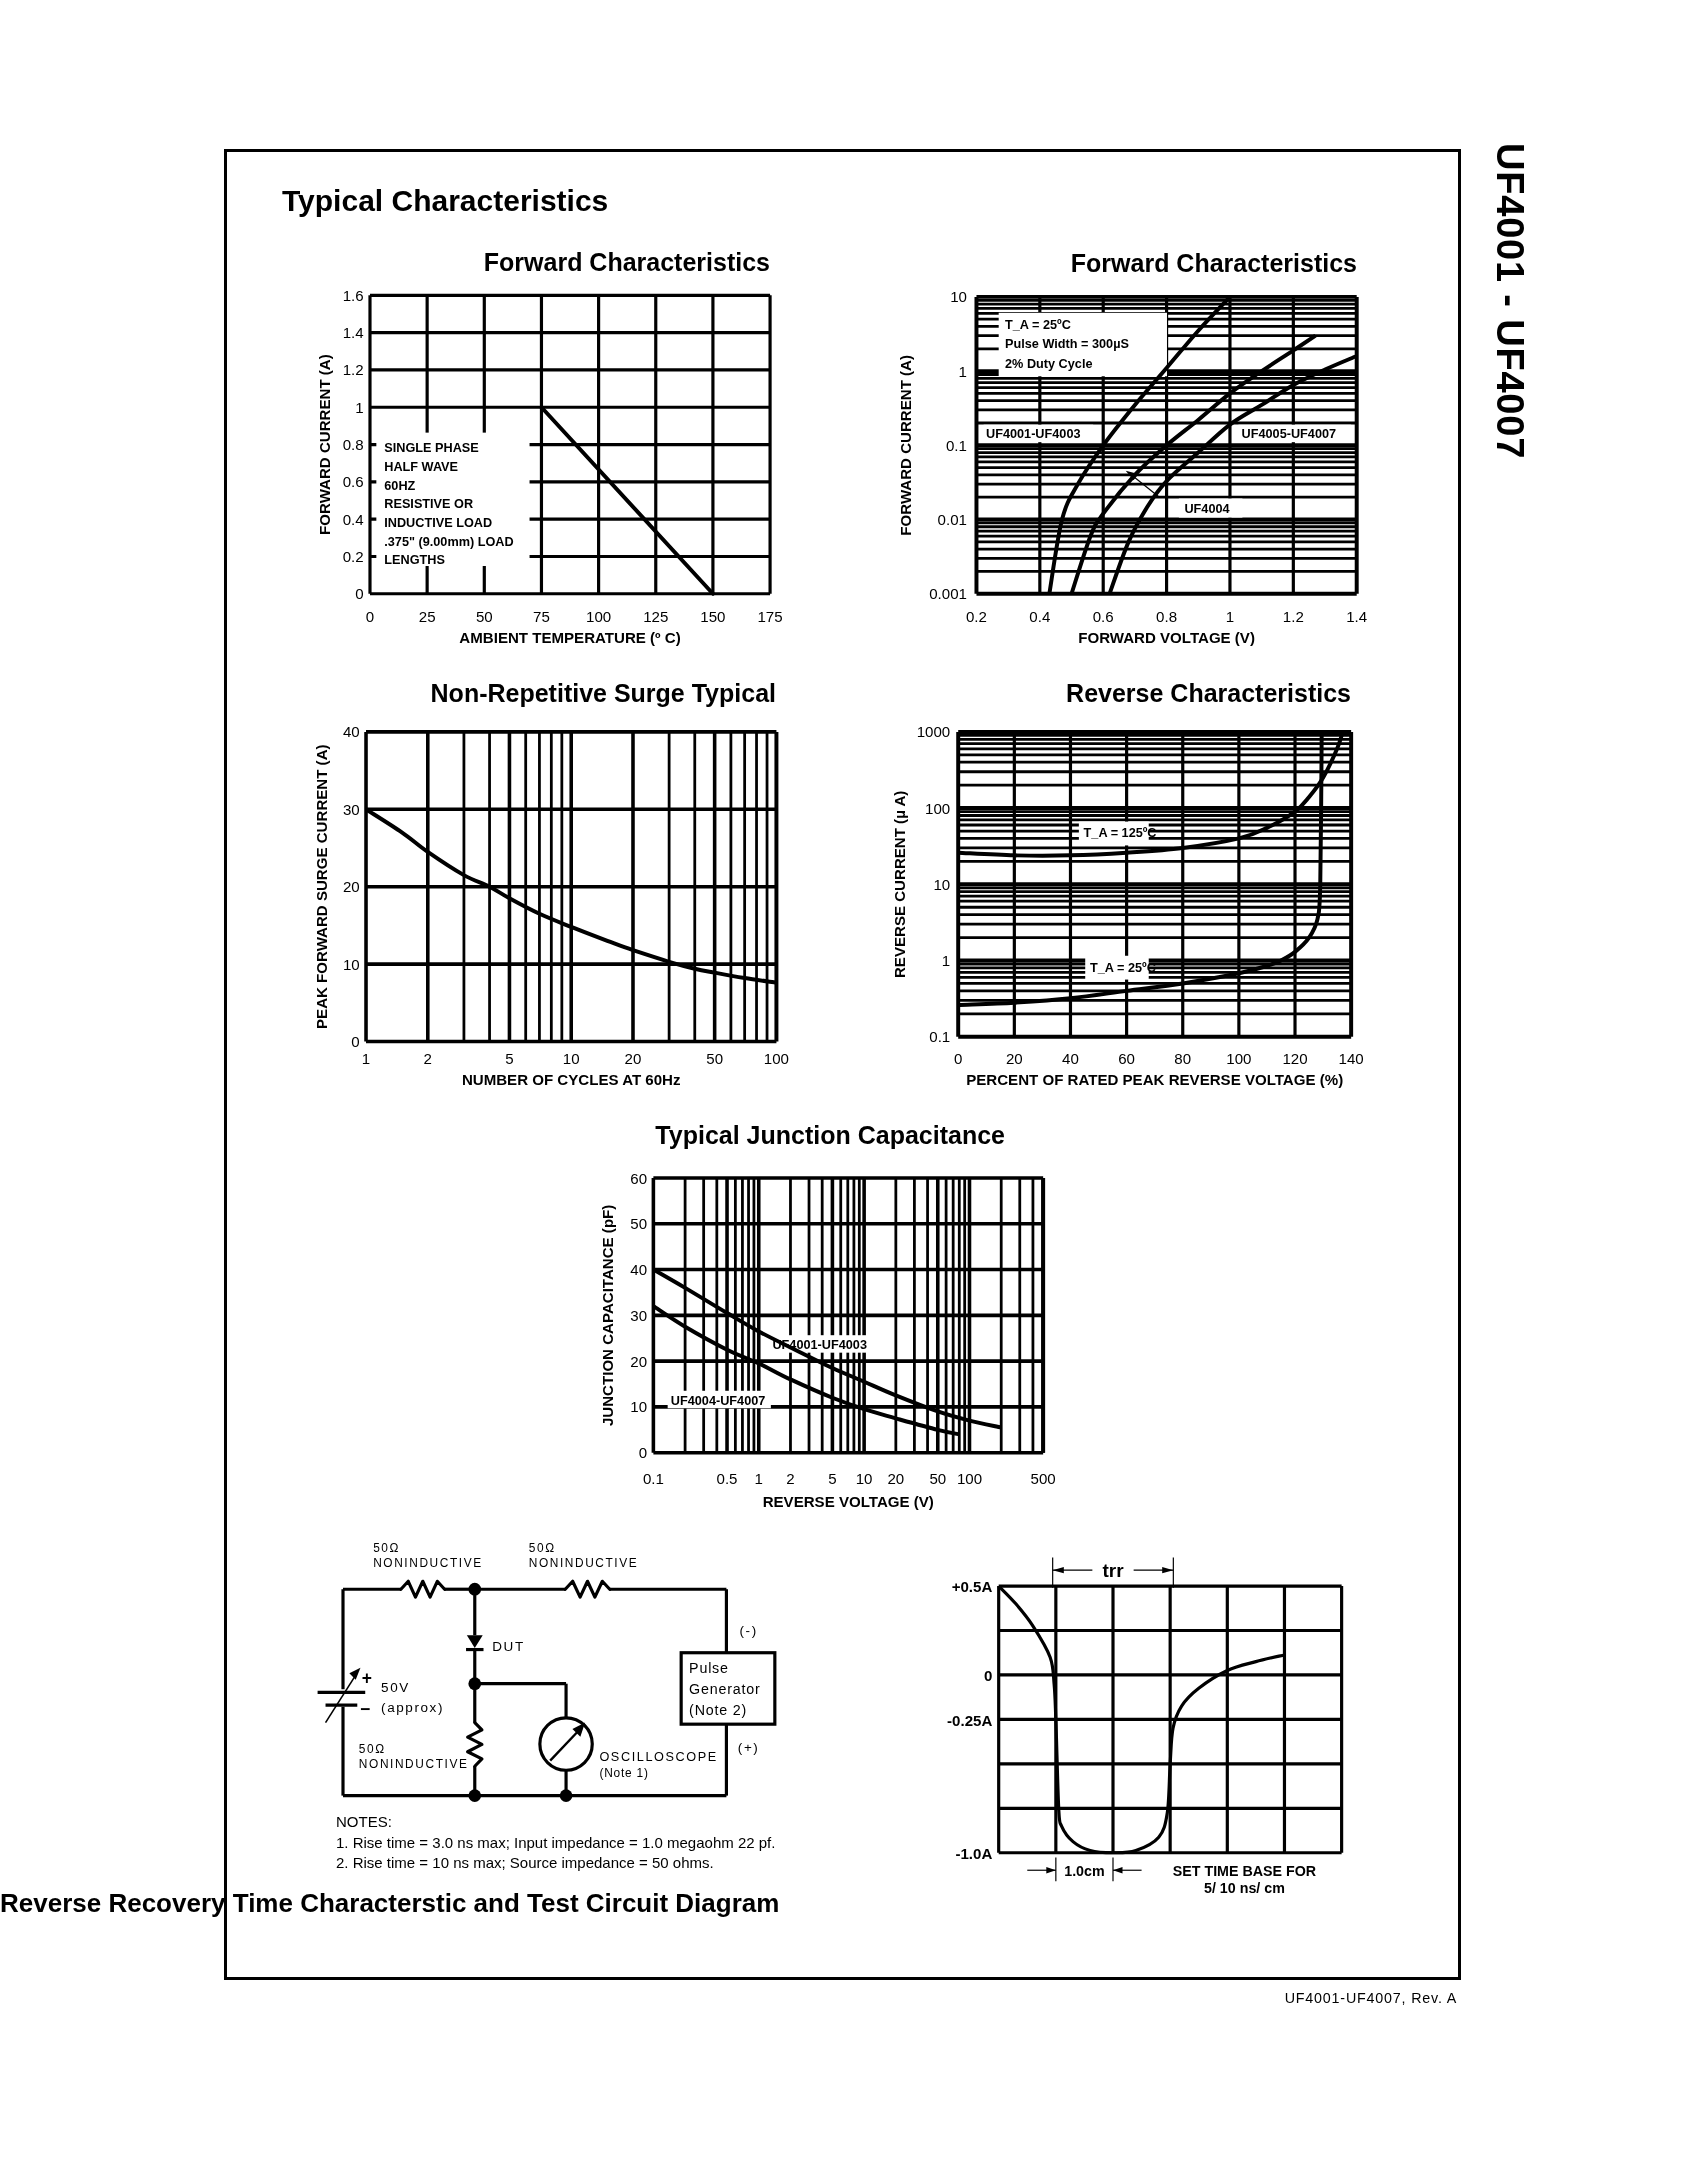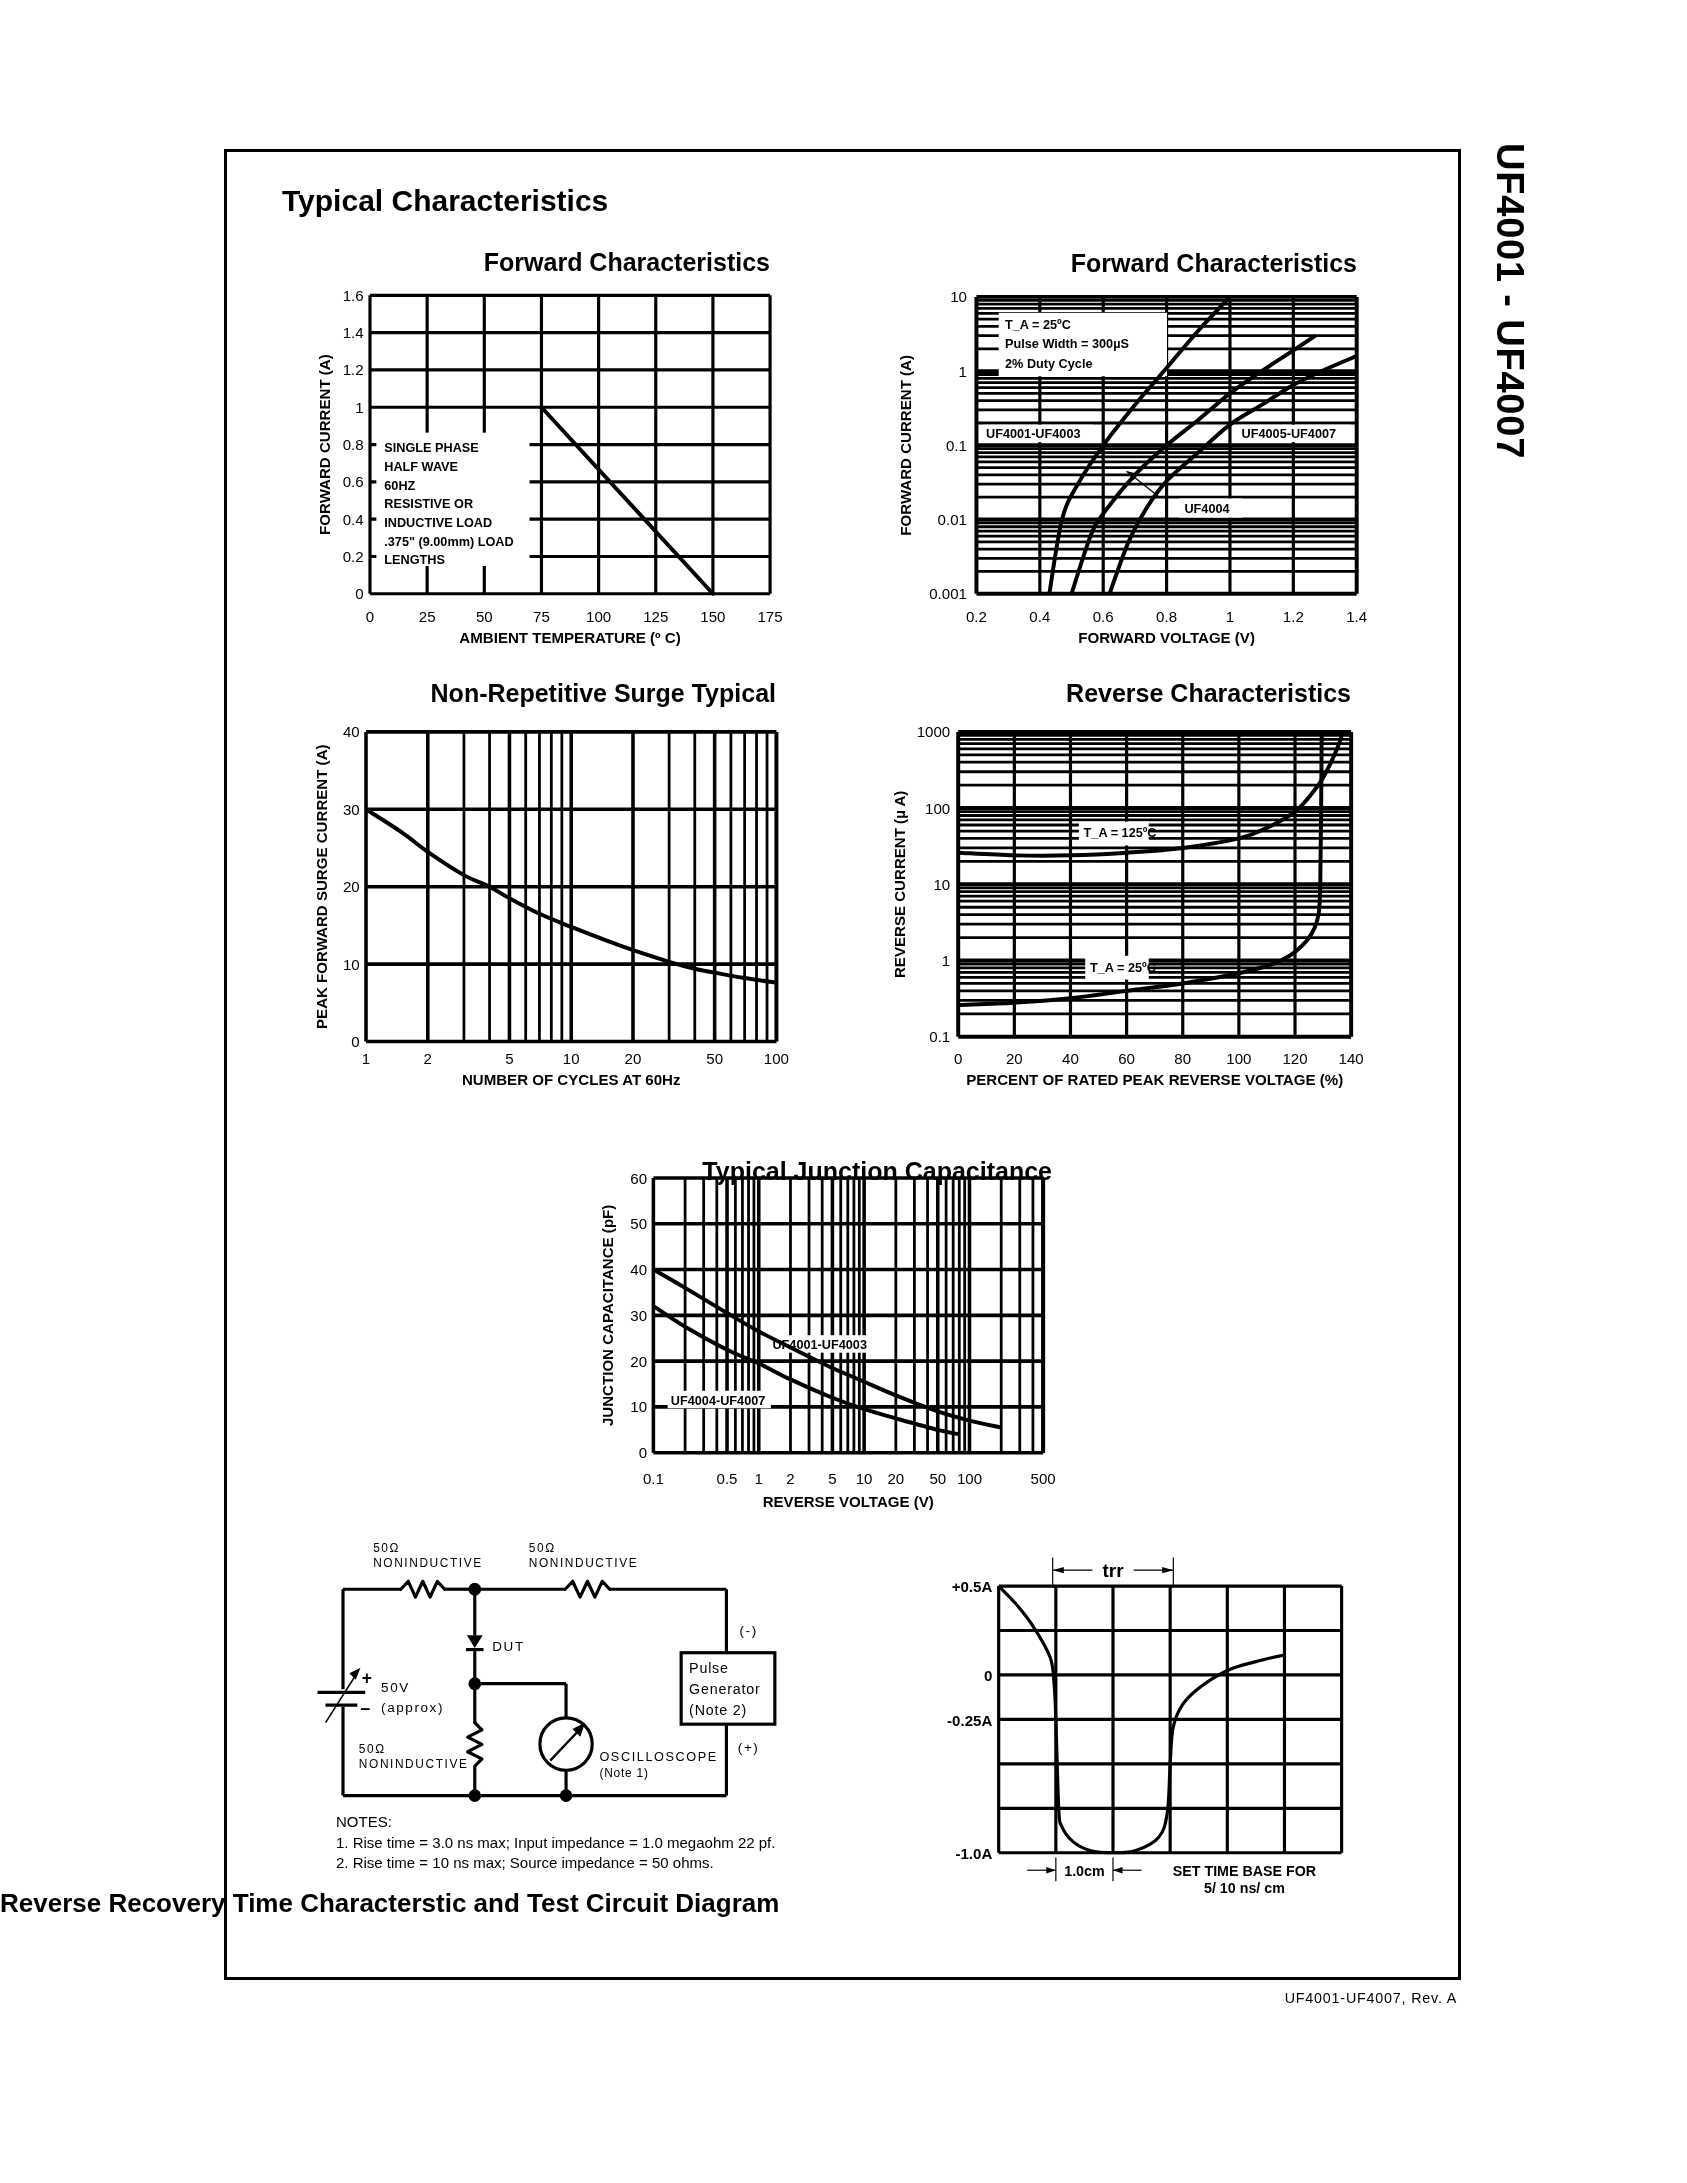--- a/index.html
+++ b/index.html
@@ -24,21 +24,21 @@
 <div id="frame"></div>
 <div id="side-title">
     <span>UF4001 - UF4007</span>
   </div>
 <div id="main-title">Typical Characteristics</div>
 
 <div class="ctitle" style="left:370px;top:248px;width:400px;">Forward Characteristics</div>
 <div class="ctitle" style="left:977px;top:249px;width:380px;">Forward Characteristics</div>
 <div class="ctitle" style="left:366px;top:679px;width:410px;">Non-Repetitive Surge Typical</div>
 <div class="ctitle" style="left:958px;top:679px;width:393px;">Reverse Characteristics</div>
-<div class="ctitle" style="left:662px;top:1121px;width:390px;margin-top:36px;">Typical Junction Capacitance</div>
+<div class="ctitle" style="left:615px;top:1121px;width:390px;">Typical Junction Capacitance</div>
 
 <svg id="charts" width="1687" height="2183" viewBox="0 0 2125 2750">
     <g>
       <line x1="466" y1="372" x2="466" y2="748" stroke="#000" stroke-width="4"></line>
       <line x1="538" y1="372" x2="538" y2="748" stroke="#000" stroke-width="4"></line>
       <line x1="610" y1="372" x2="610" y2="748" stroke="#000" stroke-width="4"></line>
       <line x1="682" y1="372" x2="682" y2="748" stroke="#000" stroke-width="4"></line>
       <line x1="754" y1="372" x2="754" y2="748" stroke="#000" stroke-width="4"></line>
       <line x1="826" y1="372" x2="826" y2="748" stroke="#000" stroke-width="4"></line>
       <line x1="898" y1="372" x2="898" y2="748" stroke="#000" stroke-width="4"></line>

